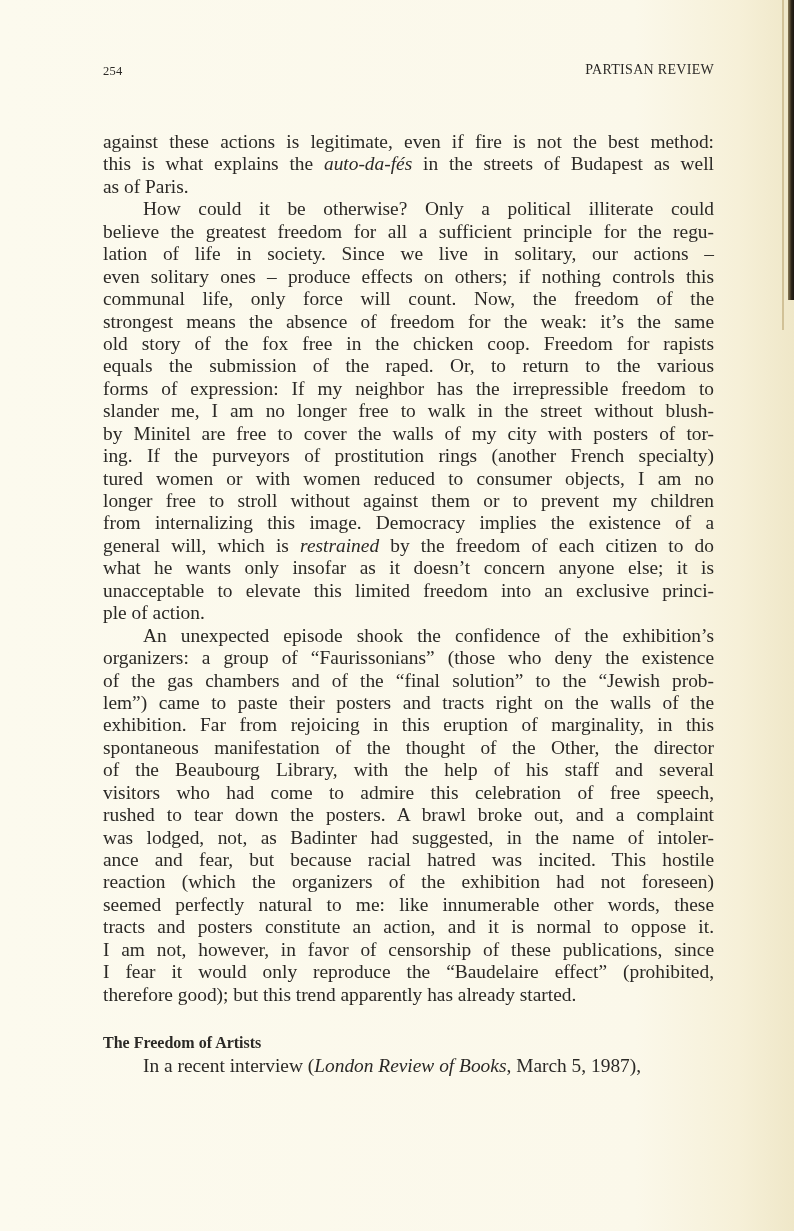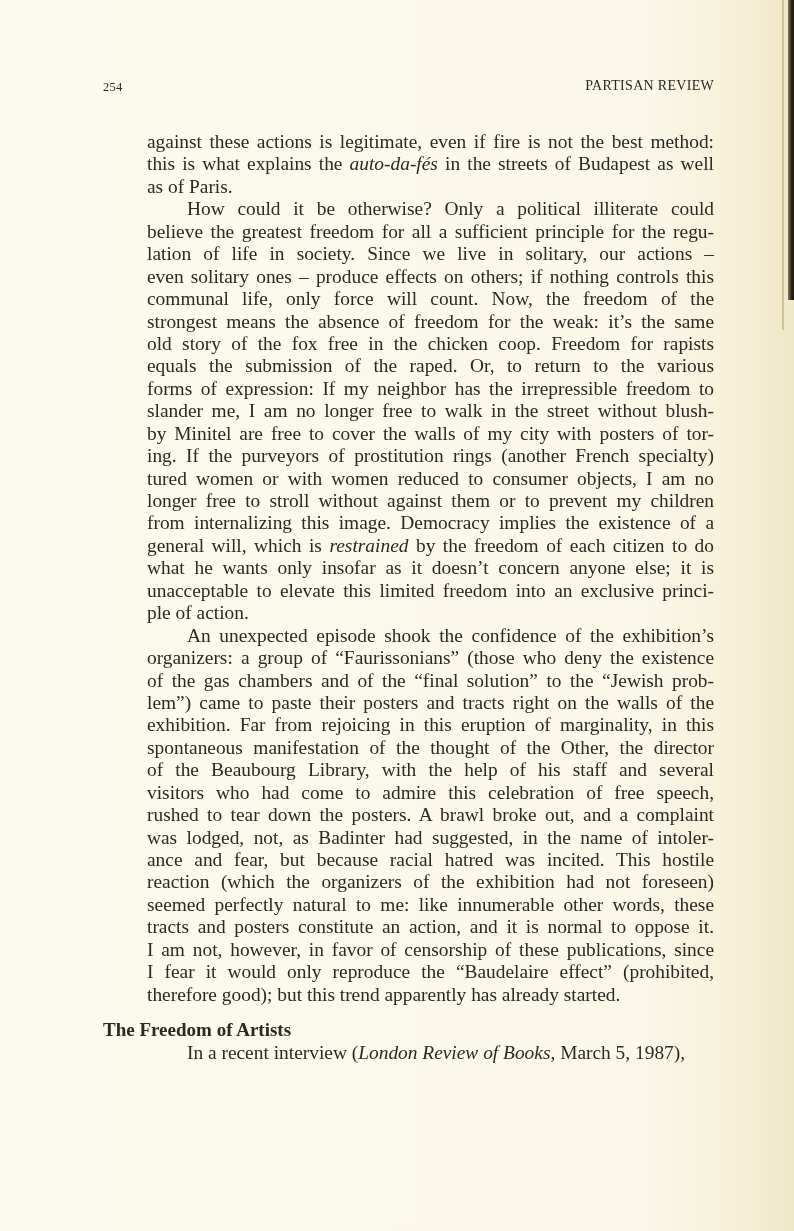--- a/index.html
+++ b/index.html
@@ -32,21 +32,21 @@
       position: absolute;
       right: 10px;
       top: 0;
       width: 2px;
       height: 330px;
       background: #c9b68a;
       opacity: 0.8;
     }
     .running-head {
       position: absolute;
-      top: 78px;
+      top: 62px;
       left: 103px;
       width: 611px;
       height: 20px;
       font-size: 13px;
       letter-spacing: 0.2px;
     }
     .page-number {
       position: absolute;
       left: 0;
       top: 2px;
@@ -66,34 +66,33 @@
       width: 611px;
       font-size: 19.4px;
       line-height: 22.45px;
     }
     .line {
       display: block;
       text-align: justify;
       text-align-last: justify;
       white-space: nowrap;
       height: 22.45px;
-      margin-left: 44px;
     }
     .line.last {
       text-align-last: left;
     }
     .line.indent {
       padding-left: 40px;
     }
     .section-heading {
       display: block;
       font-weight: bold;
-      margin-top: 13px;
+      margin-top: 26px;
       height: 22.45px;
-      font-size: 19px;
+      font-size: 16px;
     }
     em { font-style: italic; }
   </style>
 </head>
 <body>
 
 <div class="page-bg"></div>
 <div class="binding-crease"></div>
 <div class="binding-edge"></div>
 

